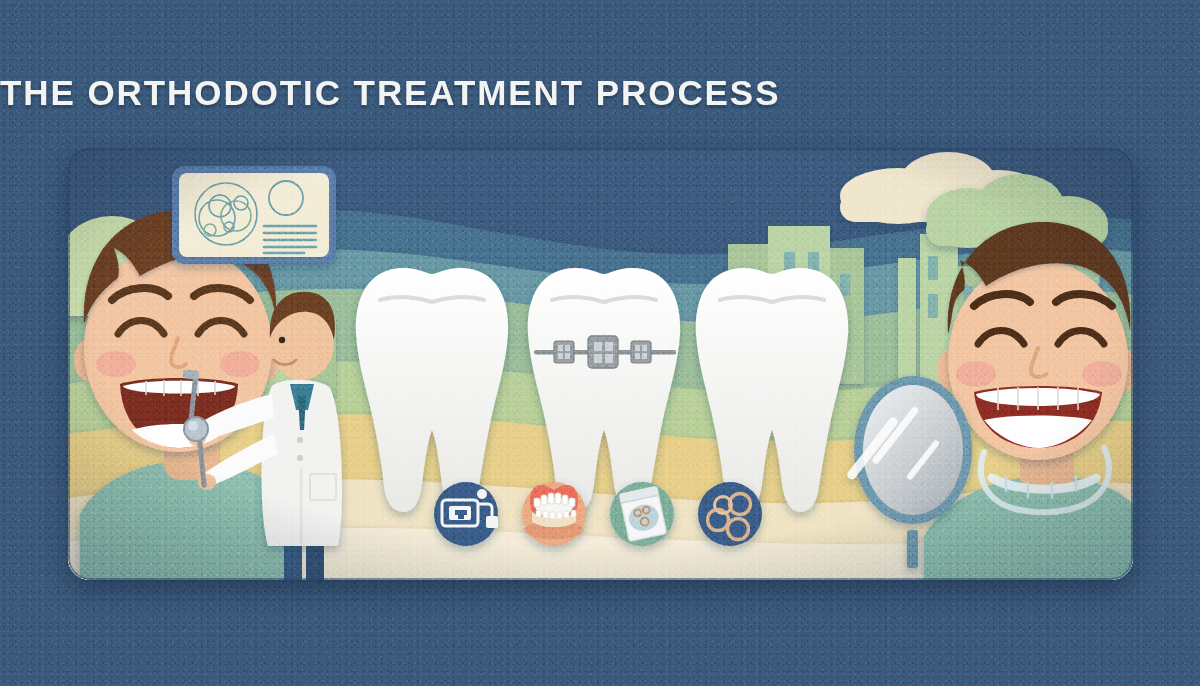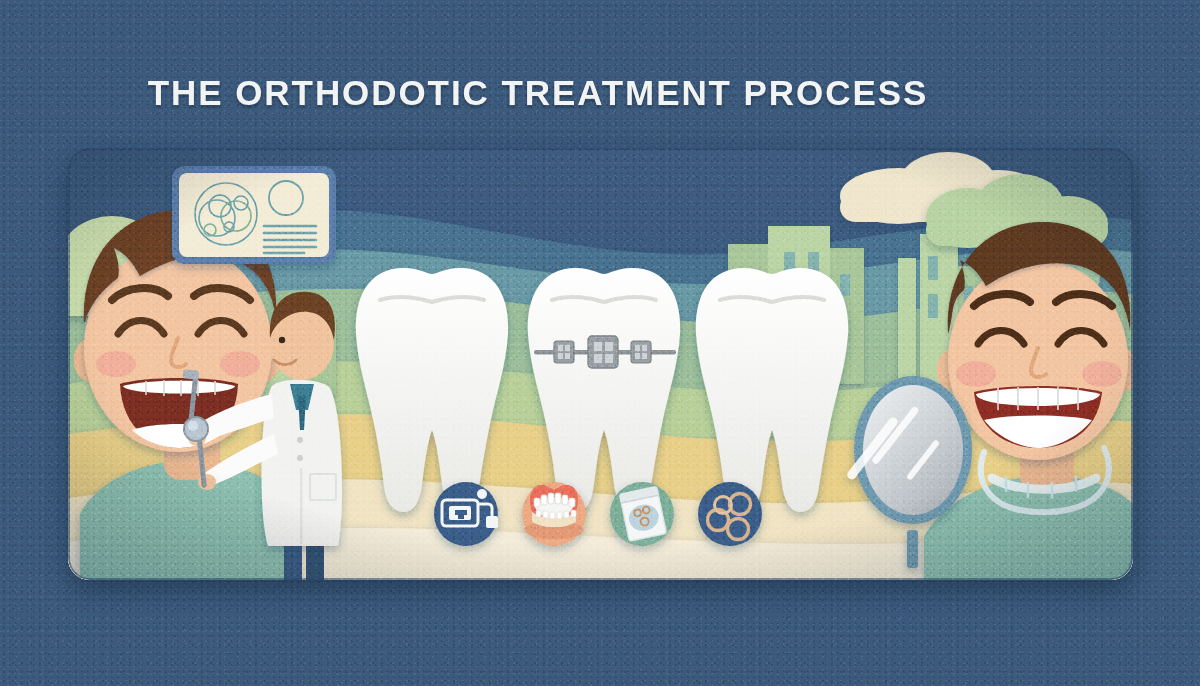--- a/index.html
+++ b/index.html
@@ -15,21 +15,21 @@
     background-image:
       radial-gradient(circle at 12% 22%, #fff 0 1px, transparent 1px),
       radial-gradient(circle at 43% 67%, #000 0 1px, transparent 1px),
       radial-gradient(circle at 77% 31%, #fff 0 1px, transparent 1px),
       radial-gradient(circle at 62% 88%, #000 0 1px, transparent 1px),
       radial-gradient(circle at 29% 51%, #fff 0 1px, transparent 1px);
     background-size:7px 7px,9px 9px,11px 11px,6px 6px,13px 13px;
   }
   
   #title{
-    position:absolute;top:73px;left:0;width:1076px;text-align:center;
+    position:absolute;top:73px;left:0;width:1076px;text-align:left;
     font-size:35px;font-weight:bold;letter-spacing:.055em;
     color:#f2f4f3;text-shadow:0 2px 3px rgba(12,26,44,.55),0 1px 0 rgba(255,255,255,.18);
     white-space:nowrap;
   }
   
   #card{
     position:absolute;left:68px;top:148px;width:1065px;height:432px;
     border-radius:22px;overflow:hidden;background:#2f4f72;
     box-shadow:0 10px 26px rgba(14,28,48,.45), inset 0 2px 5px rgba(255,255,255,.07);
   }

